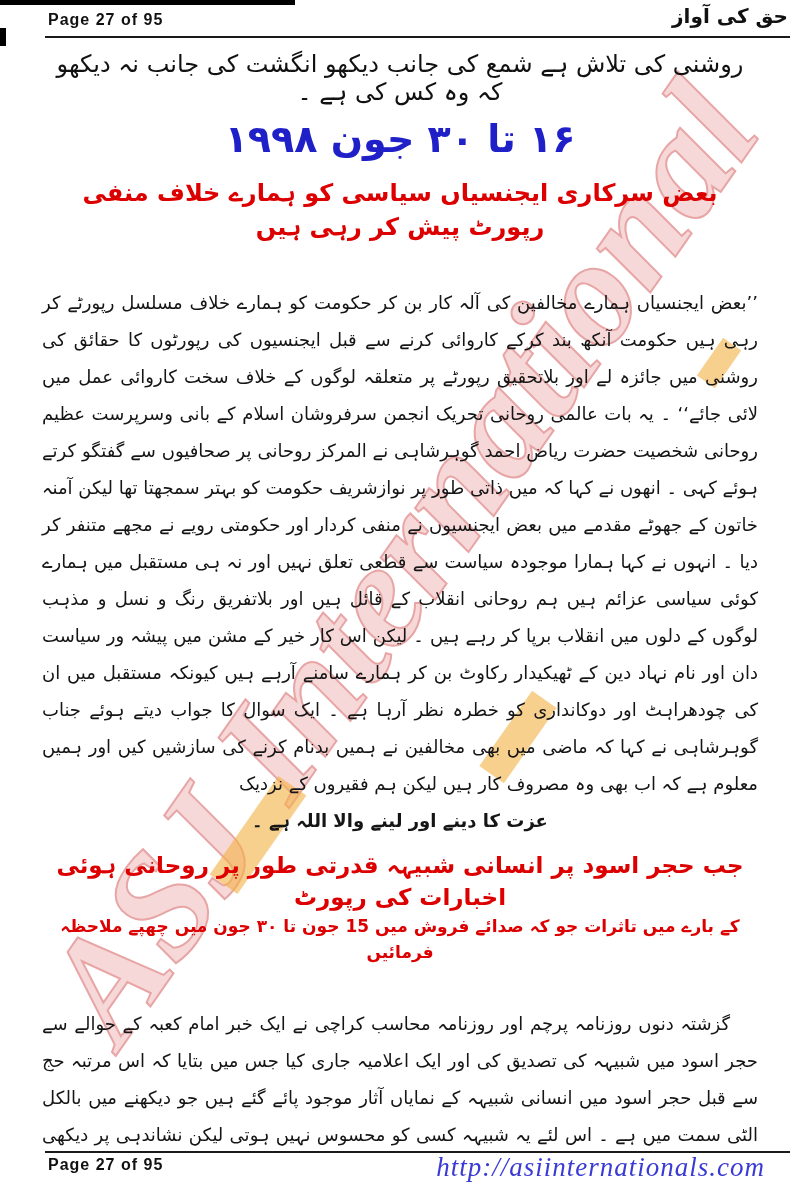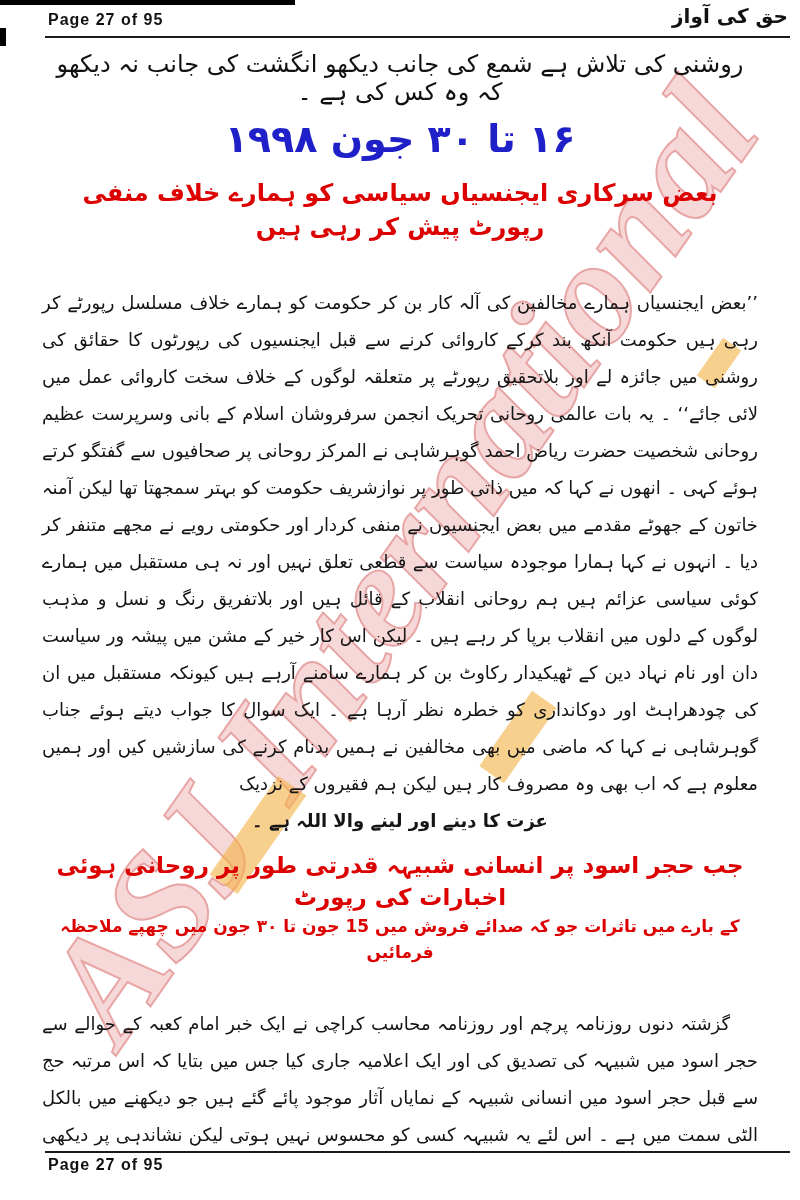--- a/index.html
+++ b/index.html
@@ -82,14 +82,15 @@
     <div class="h-large">بعض سرکاری ایجنسیاں سیاسی کو ہمارے خلاف منفی رپورٹ پیش کر رہی ہیں</div>
     <div class="para">’’بعض ایجنسیاں ہمارے مخالفین کی آلہ کار بن کر حکومت کو ہمارے خلاف مسلسل رپورٹے کر رہی ہیں حکومت آنکھ بند کرکے کاروائی کرنے سے قبل ایجنسیوں کی رپورٹوں کا حقائق کی روشنی میں جائزہ لے اور بلاتحقیق رپورٹے پر متعلقہ لوگوں کے خلاف سخت کاروائی عمل میں لائی جائے‘‘ ۔ یہ بات عالمی روحانی تحریک انجمن سرفروشان اسلام کے بانی وسرپرست عظیم روحانی شخصیت حضرت ریاض احمد گوہرشاہی نے المرکز روحانی پر صحافیوں سے گفتگو کرتے ہوئے کہی ۔ انھوں نے کہا کہ میں ذاتی طور پر نوازشریف حکومت کو بہتر سمجھتا تھا لیکن آمنہ خاتون کے جھوٹے مقدمے میں بعض ایجنسیوں نے منفی کردار اور حکومتی رویے نے مجھے متنفر کر دیا ۔ انہوں نے کہا ہمارا موجودہ سیاست سے قطعی تعلق نہیں اور نہ ہی مستقبل میں ہمارے کوئی سیاسی عزائم ہیں ہم روحانی انقلاب کے قائل ہیں اور بلاتفریق رنگ و نسل و مذہب لوگوں کے دلوں میں انقلاب برپا کر رہے ہیں ۔ لیکن اس کار خیر کے مشن میں پیشہ ور سیاست دان اور نام نہاد دین کے ٹھیکیدار رکاوٹ بن کر ہمارے سامنے آرہے ہیں کیونکہ مستقبل میں ان کی چودھراہٹ اور دوکانداری کو خطرہ نظر آرہا ہے ۔ ایک سوال کا جواب دیتے ہوئے جناب گوہرشاہی نے کہا کہ ماضی میں بھی مخالفین نے ہمیں بدنام کرنے کی سازشیں کیں اور ہمیں معلوم ہے کہ اب بھی وہ مصروف کار ہیں لیکن ہم فقیروں کے نزدیک</div>
     <div class="para-closing">عزت کا دینے اور لینے والا اللہ ہے ۔</div>
     <div class="h-report">جب حجر اسود پر انسانی شبیہہ قدرتی طور پر روحانی ہوئی اخبارات کی رپورٹ</div>
     <div class="h-report-sub">کے بارے میں تاثرات جو کہ صدائے فروش میں 15 جون تا ۳۰ جون میں چھپے ملاحظہ فرمائیں</div>
     <div class="para para2">گزشتہ دنوں روزنامہ پرچم اور روزنامہ محاسب کراچی نے ایک خبر امام کعبہ کے حوالے سے حجر اسود میں شبیہہ کی تصدیق کی اور ایک اعلامیہ جاری کیا جس میں بتایا کہ اس مرتبہ حج سے قبل حجر اسود میں انسانی شبیہہ کے نمایاں آثار موجود پائے گئے ہیں جو دیکھنے میں بالکل الٹی سمت میں ہے ۔ اس لئے یہ شبیہہ کسی کو محسوس نہیں ہوتی لیکن نشاندہی پر دیکھی جاسکتی ہے ۔ شیخ حماد بن عبداللہ نے کہا کہ دو باتیں ہوسکتی ہیں یہ تصویر قدرتی طور پر نمودار ہوئی ہو یا کسی نے خود بنائی ہو ۔ مگر حرم کے حدود میں سخت نگرانی اور ہر وقت خادمین حرمین اور حکومت کے پہرے کے سبب کوئی شخص اپنے ہاتھ سے تصویر بنانے کی جرات نہیں کرسکتا انھوں نے کہا کہ تصویر اتنی واضح ہے کہ اسے جھٹلایا بھی نہیں جاسکتا ۔ انھوں نے مزید کہا کہ مکے کے فقراء میں سے چند نے اس بات کا اعلان کیا ہے کہ یہ امام مہدی کا چہرہ اور حلیہ مبارک ہے ۔ یہ دنیا میں کسی جگہ موجود ہیں تا کہ لوگ انہیں پہچان</div>
   </div>
 
   <div class="ftr-rule"></div>
   <div class="ftr-left">Page 27 of 95</div>
+  <a href="#" class="ftr-url">http://asiinternationals.com</a>
 
 </div>
 
 </body></html>

